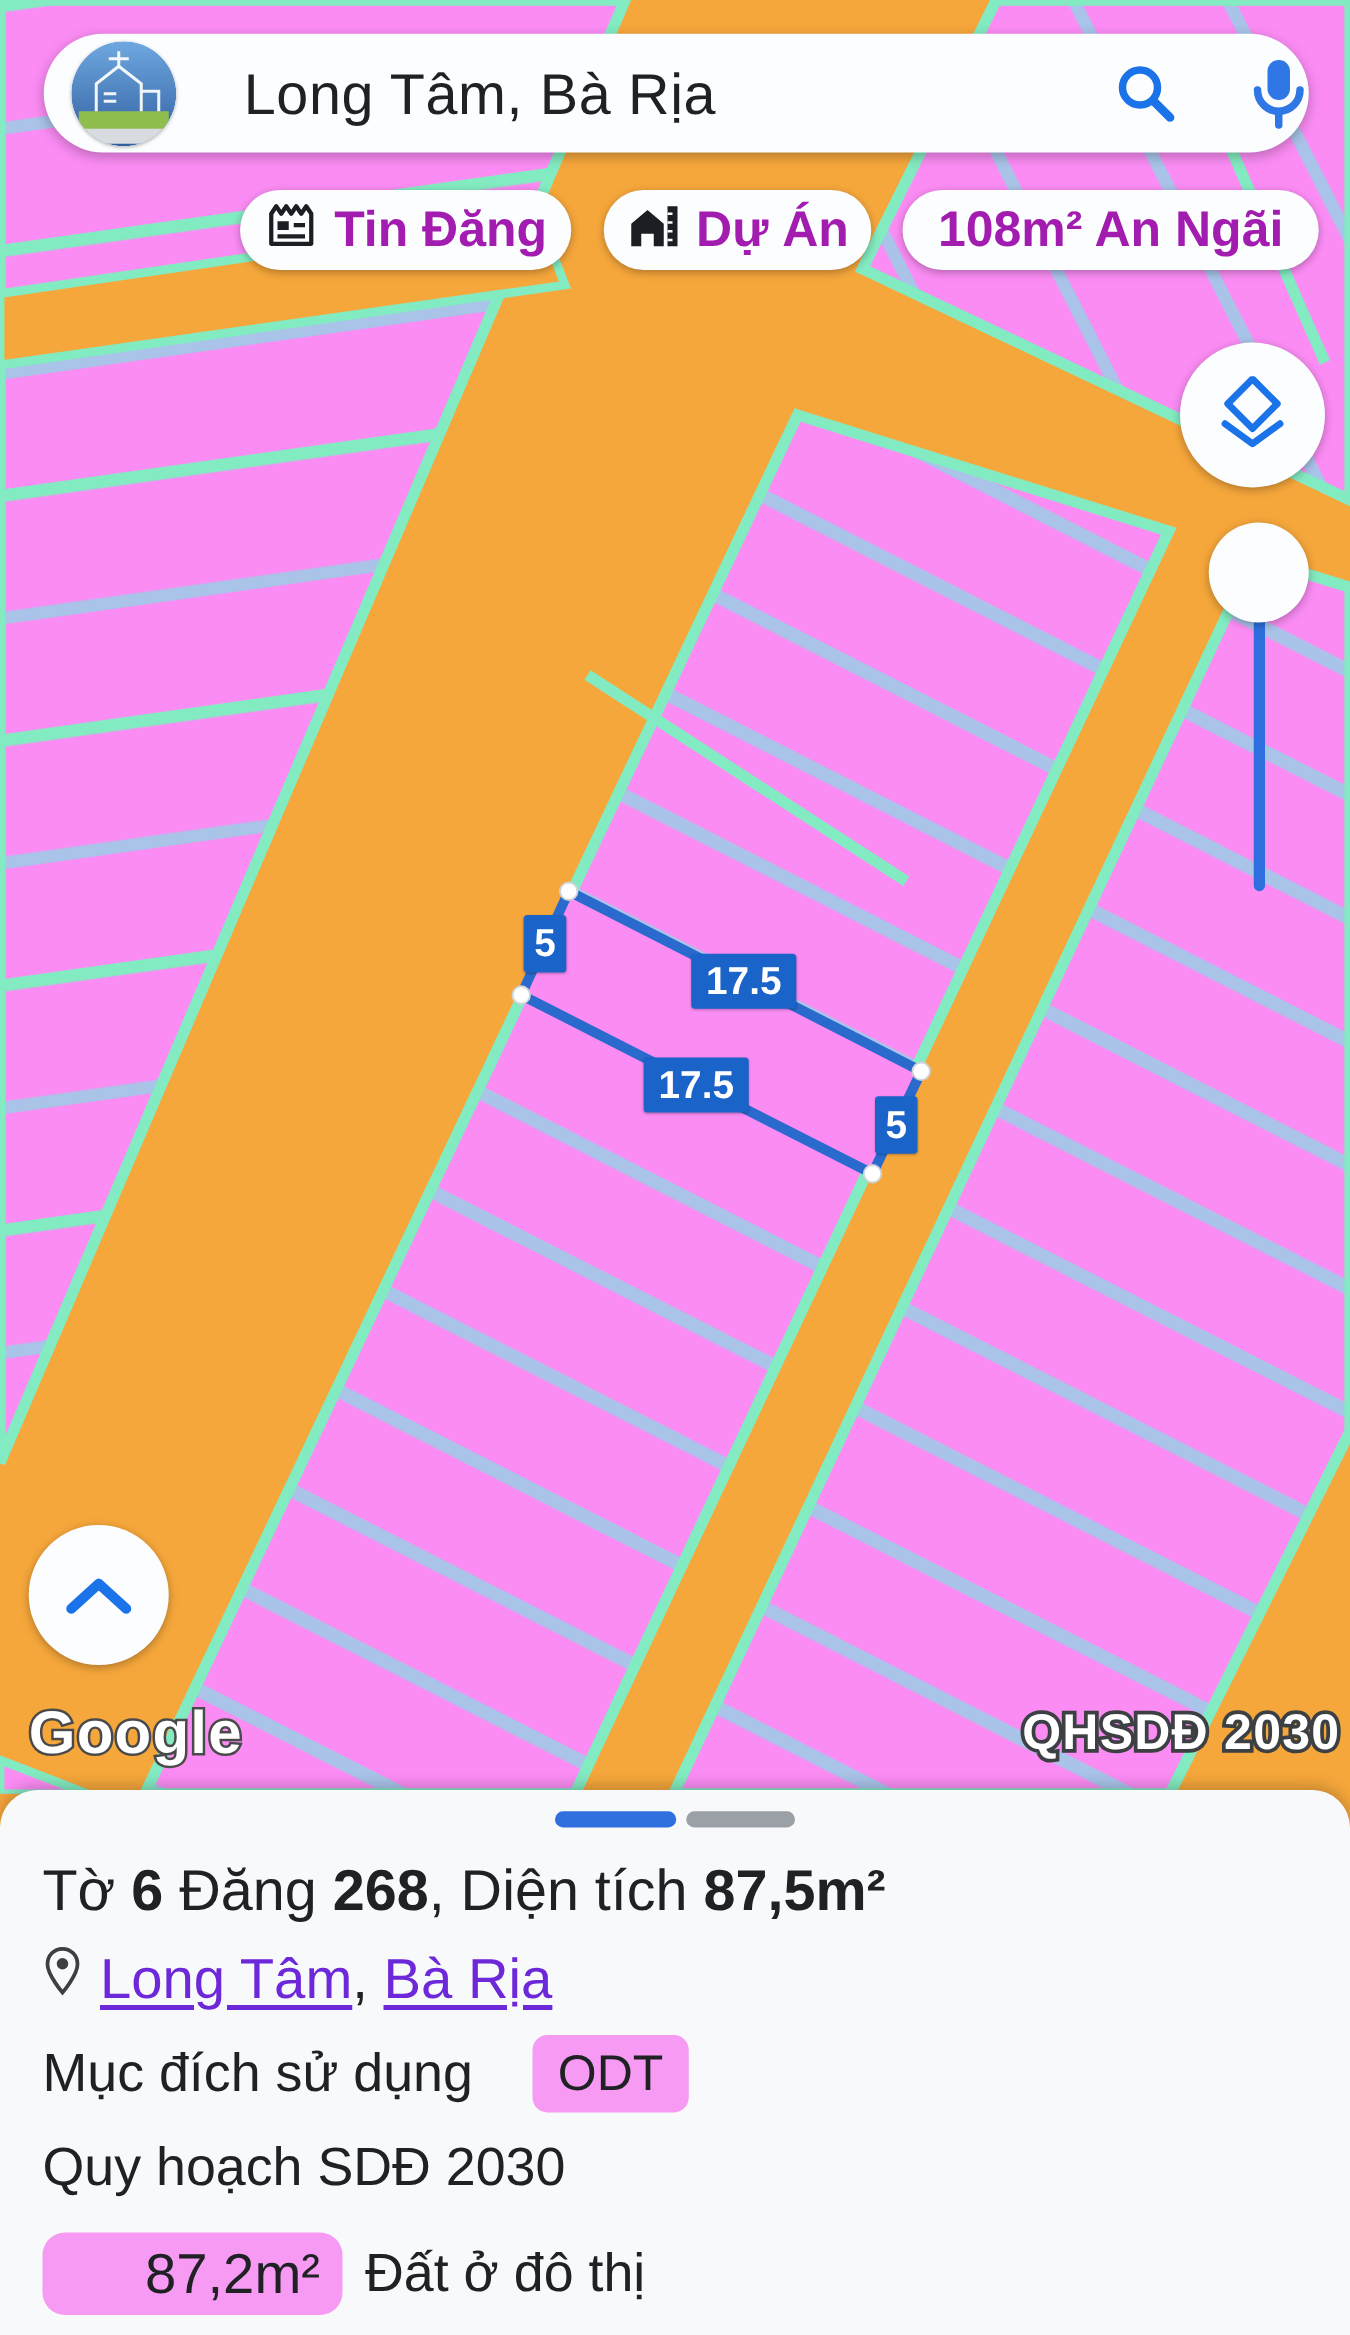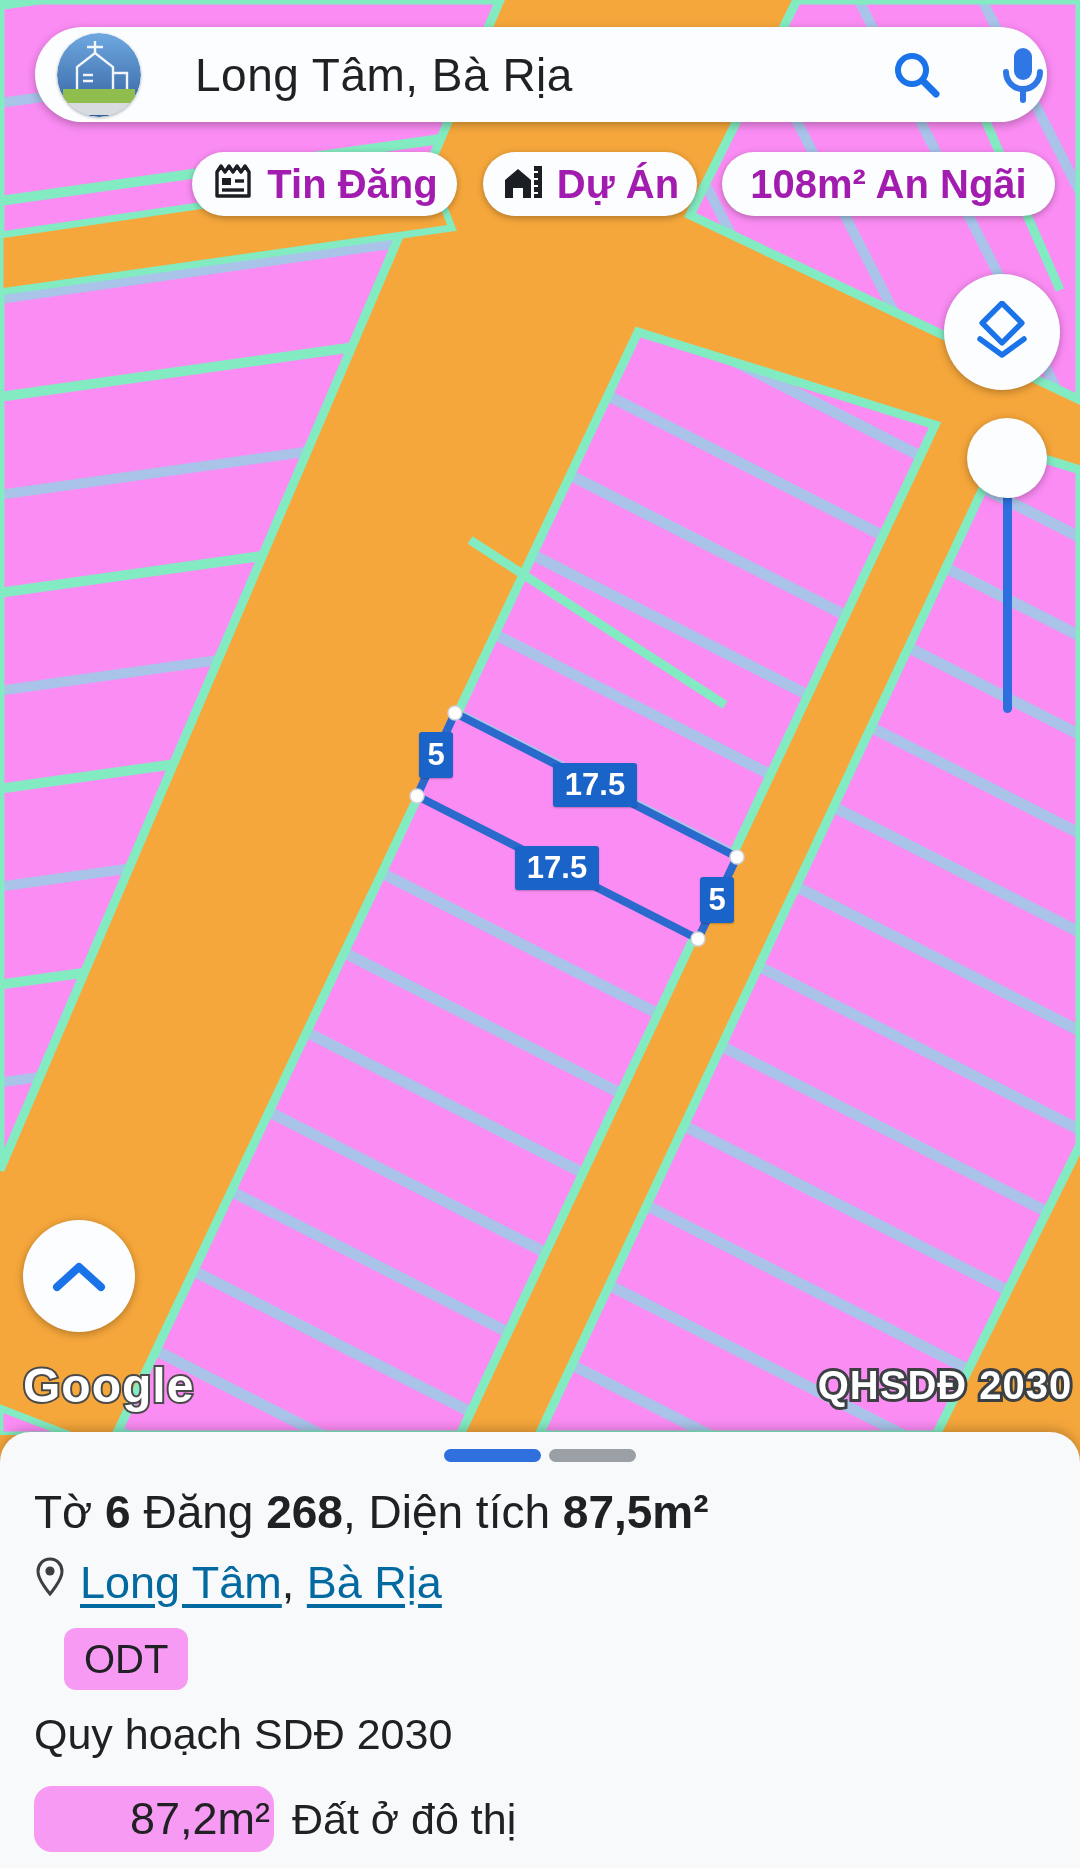--- a/index.html
+++ b/index.html
@@ -32,25 +32,25 @@
   .panel{left:0;top:1432px;width:1080px;height:436px;background:#F8F9FA;
     border-radius:30px 30px 0 0;box-shadow:0 -3px 12px rgba(0,0,0,.22);box-sizing:border-box;
     padding:16px 34px 0 34px;color:#202124;}
   .pagebars{display:flex;justify-content:center;align-items:center;gap:8px;height:14px;}
   .pb{height:13px;border-radius:7px;}
   .pb.blue{width:97px;background:#2F6FDE;}
   .pb.gray{width:87px;background:#9AA0A6;}
   .p-title{margin-top:22px;font-size:46px;line-height:56px;white-space:nowrap;}
   .p-title b{font-weight:700;}
   .p-loc{margin-top:16px;display:flex;align-items:center;gap:14px;font-size:45px;line-height:54px;}
-  .p-loc a{color:#0369a1;text-decoration:underline;text-underline-offset:6px;}
+  .p-loc a{color:#6d28d9;text-decoration:underline;text-underline-offset:6px;}
   .p-row{margin-top:18px;display:flex;align-items:center;gap:18px;font-size:43px;line-height:52px;}
   .badge{background:#F79AF3;border-radius:12px;padding:5px 20px;font-size:40px;color:#202124;margin-left:30px;}
   .area-badge{background:#F79AF3;border-radius:18px;width:240px;height:66px;display:flex;
-    align-items:center;justify-content:flex-end;padding-right:4px;box-sizing:border-box;font-size:45px;}
+    align-items:center;justify-content:flex-end;padding-right:18px;box-sizing:border-box;font-size:45px;}
 </style>
 </head>
 <body>
 
 <svg id="map-svg" viewBox="0 0 1080 1435" xmlns="http://www.w3.org/2000/svg">
   <defs>
     <pattern id="lotsLeft" width="200" height="194" patternUnits="userSpaceOnUse" patternTransform="rotate(-8)">
       <rect width="200" height="194" fill="#FB8CF4"></rect>
       <rect y="0" width="200" height="10" fill="#83EBC1"></rect>
       <rect y="97" width="200" height="10" fill="#A9C3E9"></rect>
@@ -193,20 +193,21 @@
       <svg width="32" height="42" viewBox="0 0 32 42">
         <path d="M16 3 C9 3 4 8.6 4 15.4 C4 24 16 38 16 38 S28 24 28 15.4 C28 8.6 23 3 16 3 Z" fill="none" stroke="#3C4043" stroke-width="3"></path>
         <circle cx="16" cy="15" r="4.6" fill="#3C4043"></circle>
       </svg></span>
     <span>
       <a href="#">Long Tâm</a><span>, </span><a href="#">Bà Rịa</a>
     </span>
   </div>
 
   <div class="p-row">
+    <span>Mục đích sử dụng</span>
     <span class="badge">ODT</span>
   </div>
 
   <div class="p-row">
     <span>Quy hoạch SDĐ 2030</span>
   </div>
 
   <div class="p-row" style="margin-top:26px;">
     <span class="area-badge">87,2m²</span>
     <span>Đất ở đô thị</span>

